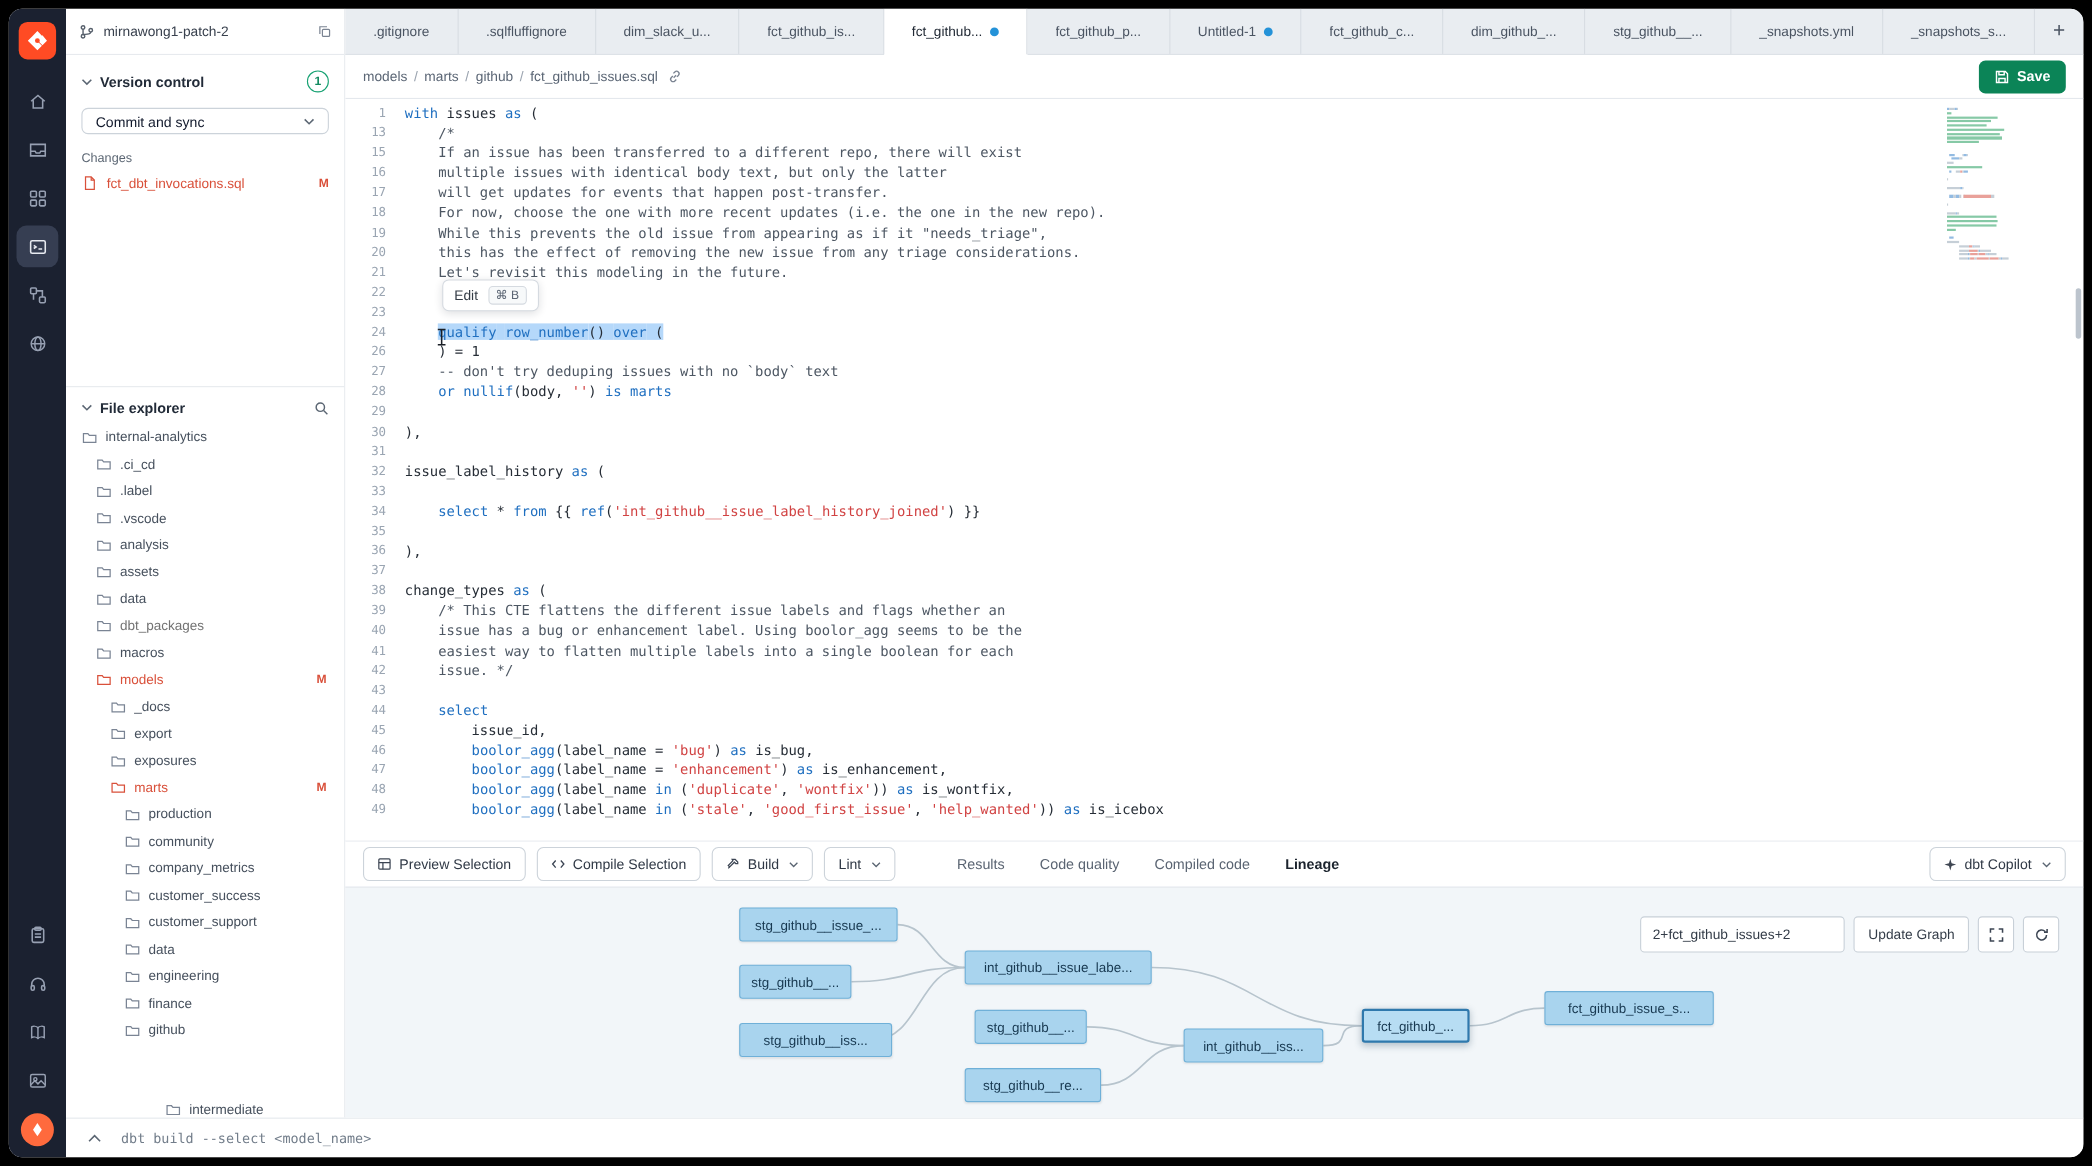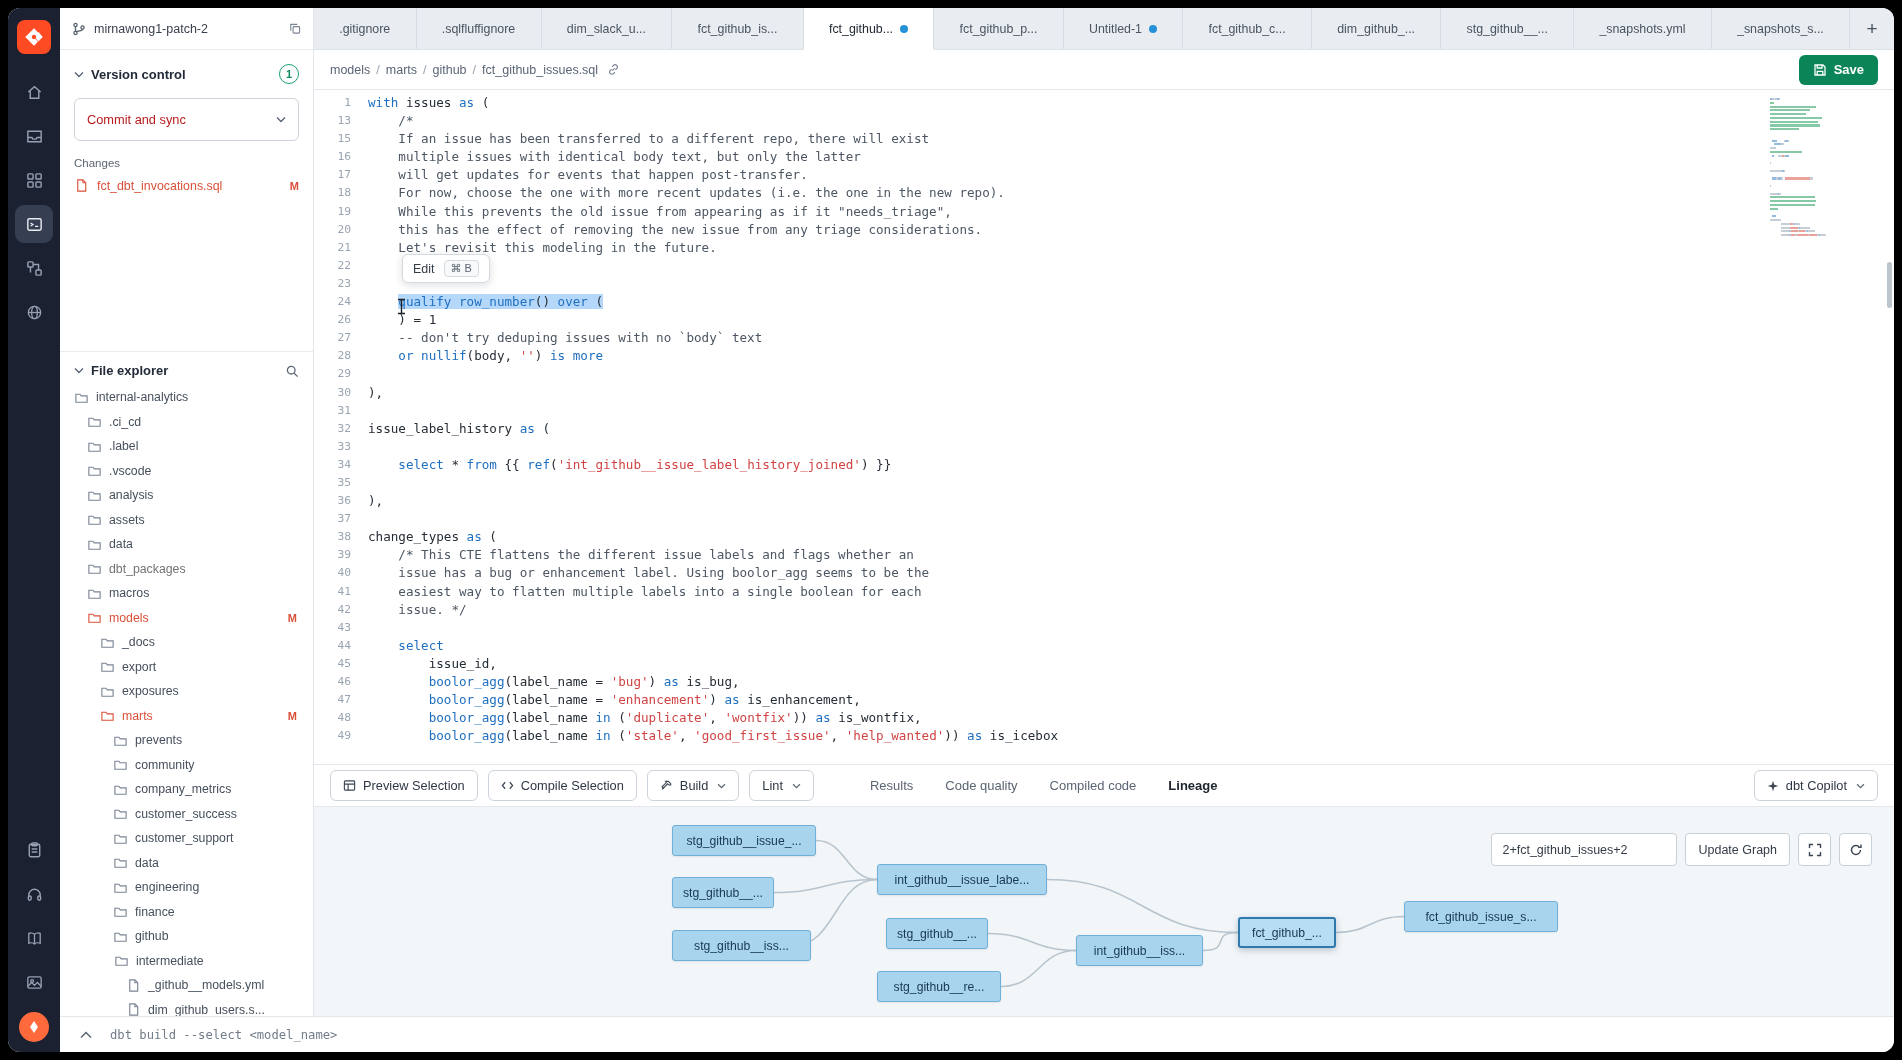--- a/index.html
+++ b/index.html
@@ -20,21 +20,21 @@
   .content-row { flex:1; display:flex; min-height:0; }
 
   
   .left-panel { flex:0 0 254px; background:#fff; border-right:1px solid #e3e7ec; display:flex; flex-direction:column; min-height:0; }
   .branch-row { height:42px; flex:0 0 42px; display:flex; align-items:center; gap:8px; padding:0 12px; border-bottom:1px solid #e7eaee; font-size:12.5px; color:#39414e; }
   .branch-row .copy { margin-left:auto; color:#7b8492; display:flex; }
   .vc { height:302px; flex:0 0 302px; padding:14px 14px; border-bottom:1px solid #e7eaee; }
   .sec-header { display:flex; align-items:center; gap:7px; font-size:13px; font-weight:bold; color:#222b38; }
   .sec-header .chev { color:#5b6673; display:flex; }
   .vc-badge { margin-left:auto; width:20px; height:20px; border-radius:50%; border:1.5px solid #18a273; color:#128a60; font-size:11px; font-weight:bold; display:flex; align-items:center; justify-content:center; }
-  .commit-btn { margin-top:14px; width:100%; height:43px; border:1px solid #ccd3da; border-radius:6px; background:#fff; display:flex; align-items:center; padding:0 12px; font-size:12.8px; color:#b91c1c; }
+  .commit-btn { margin-top:14px; width:100%; height:24px; border:1px solid #ccd3da; border-radius:6px; background:#fff; display:flex; align-items:center; padding:0 12px; font-size:12.8px; color:#0f172a; }
   .commit-btn .chev { margin-left:auto; color:#5b6673; display:flex; }
   .changes-label { margin-top:16px; font-size:11.5px; color:#5b6673; }
   .change-row { margin-top:9px; display:flex; align-items:center; gap:8px; color:#d9503a; font-size:12.4px; }
   .change-row svg { stroke:#d9503a; }
   .change-row .m { margin-left:auto; font-size:11px; font-weight:bold; }
   .explorer { flex:1; display:flex; flex-direction:column; min-height:0; overflow:hidden; }
   .fe-header { padding:11px 14px 7px; display:flex; align-items:center; gap:7px; font-size:13px; font-weight:bold; color:#222b38; }
   .fe-header .search { margin-left:auto; color:#5b6673; display:flex; }
   .tree { flex:1; overflow:hidden; }
   .tree-row { height:24.5px; display:flex; align-items:center; gap:7px; padding-right:16px; font-size:12.3px; color:#46505d; white-space:nowrap; }
@@ -383,21 +383,21 @@
                 </span>
                 <span>marts</span>
                 <span class="m">M</span>
               </div>
               <div class="tree-row" style="padding-left: 53px;">
                 <span style="display: flex;">
                   <svg width="15" height="15" viewBox="0 0 16 16" fill="none" stroke-width="1.2">
                     <path d="M2 4.5 H6.3 L7.7 6.2 H14 V13 H2 Z"></path>
                   </svg>
                 </span>
-                <span>prevents</span>
+                <span>production</span>
               </div>
               <div class="tree-row" style="padding-left: 53px;">
                 <span style="display: flex;">
                   <svg width="15" height="15" viewBox="0 0 16 16" fill="none" stroke-width="1.2">
                     <path d="M2 4.5 H6.3 L7.7 6.2 H14 V13 H2 Z"></path>
                   </svg>
                 </span>
                 <span>community</span>
               </div>
               <div class="tree-row" style="padding-left: 53px;">
@@ -449,21 +449,21 @@
                 <span>finance</span>
               </div>
               <div class="tree-row" style="padding-left: 53px;">
                 <span style="display: flex;">
                   <svg width="15" height="15" viewBox="0 0 16 16" fill="none" stroke-width="1.2">
                     <path d="M2 4.5 H6.3 L7.7 6.2 H14 V13 H2 Z"></path>
                   </svg>
                 </span>
                 <span>github</span>
               </div>
-              <div class="tree-row" style="padding-left: 54px;">
+              <div class="tree-row" style="padding-left: 90px; margin-top: 48px;">
                 <span style="display: flex;">
                   <svg width="15" height="15" viewBox="0 0 16 16" fill="none" stroke-width="1.2">
                     <path d="M2 4.5 H6.3 L7.7 6.2 H14 V13 H2 Z"></path>
                   </svg>
                 </span>
                 <span>intermediate</span>
               </div>
               <div class="tree-row" style="padding-left: 66px;">
                 <span style="display: flex;">
                   <svg width="15" height="15" viewBox="0 0 16 16" fill="none" stroke-width="1.2">
@@ -610,21 +610,21 @@
               <div class="code-line">
                 <div class="gutter">26</div>
                 <div class="code-text"><span class="tok-pl">    ) = 1</span></div>
               </div>
               <div class="code-line">
                 <div class="gutter">27</div>
                 <div class="code-text"><span class="tok-cmt">    -- don't try deduping issues with no `body` text</span></div>
               </div>
               <div class="code-line">
                 <div class="gutter">28</div>
-                <div class="code-text"><span class="tok-pl">    </span><span class="tok-kw">or</span><span class="tok-pl"> </span><span class="tok-fn">nullif</span><span class="tok-pl">(body, </span><span class="tok-str">''</span><span class="tok-pl">) </span><span class="tok-kw">is more</span></div>
+                <div class="code-text"><span class="tok-pl">    </span><span class="tok-kw">or</span><span class="tok-pl"> </span><span class="tok-fn">nullif</span><span class="tok-pl">(body, </span><span class="tok-str">''</span><span class="tok-pl">) </span><span class="tok-kw">is marts</span></div>
               </div>
               <div class="code-line">
                 <div class="gutter">29</div>
                 <div class="code-text"></div>
               </div>
               <div class="code-line">
                 <div class="gutter">30</div>
                 <div class="code-text"><span class="tok-pl">),</span></div>
               </div>
               <div class="code-line">

